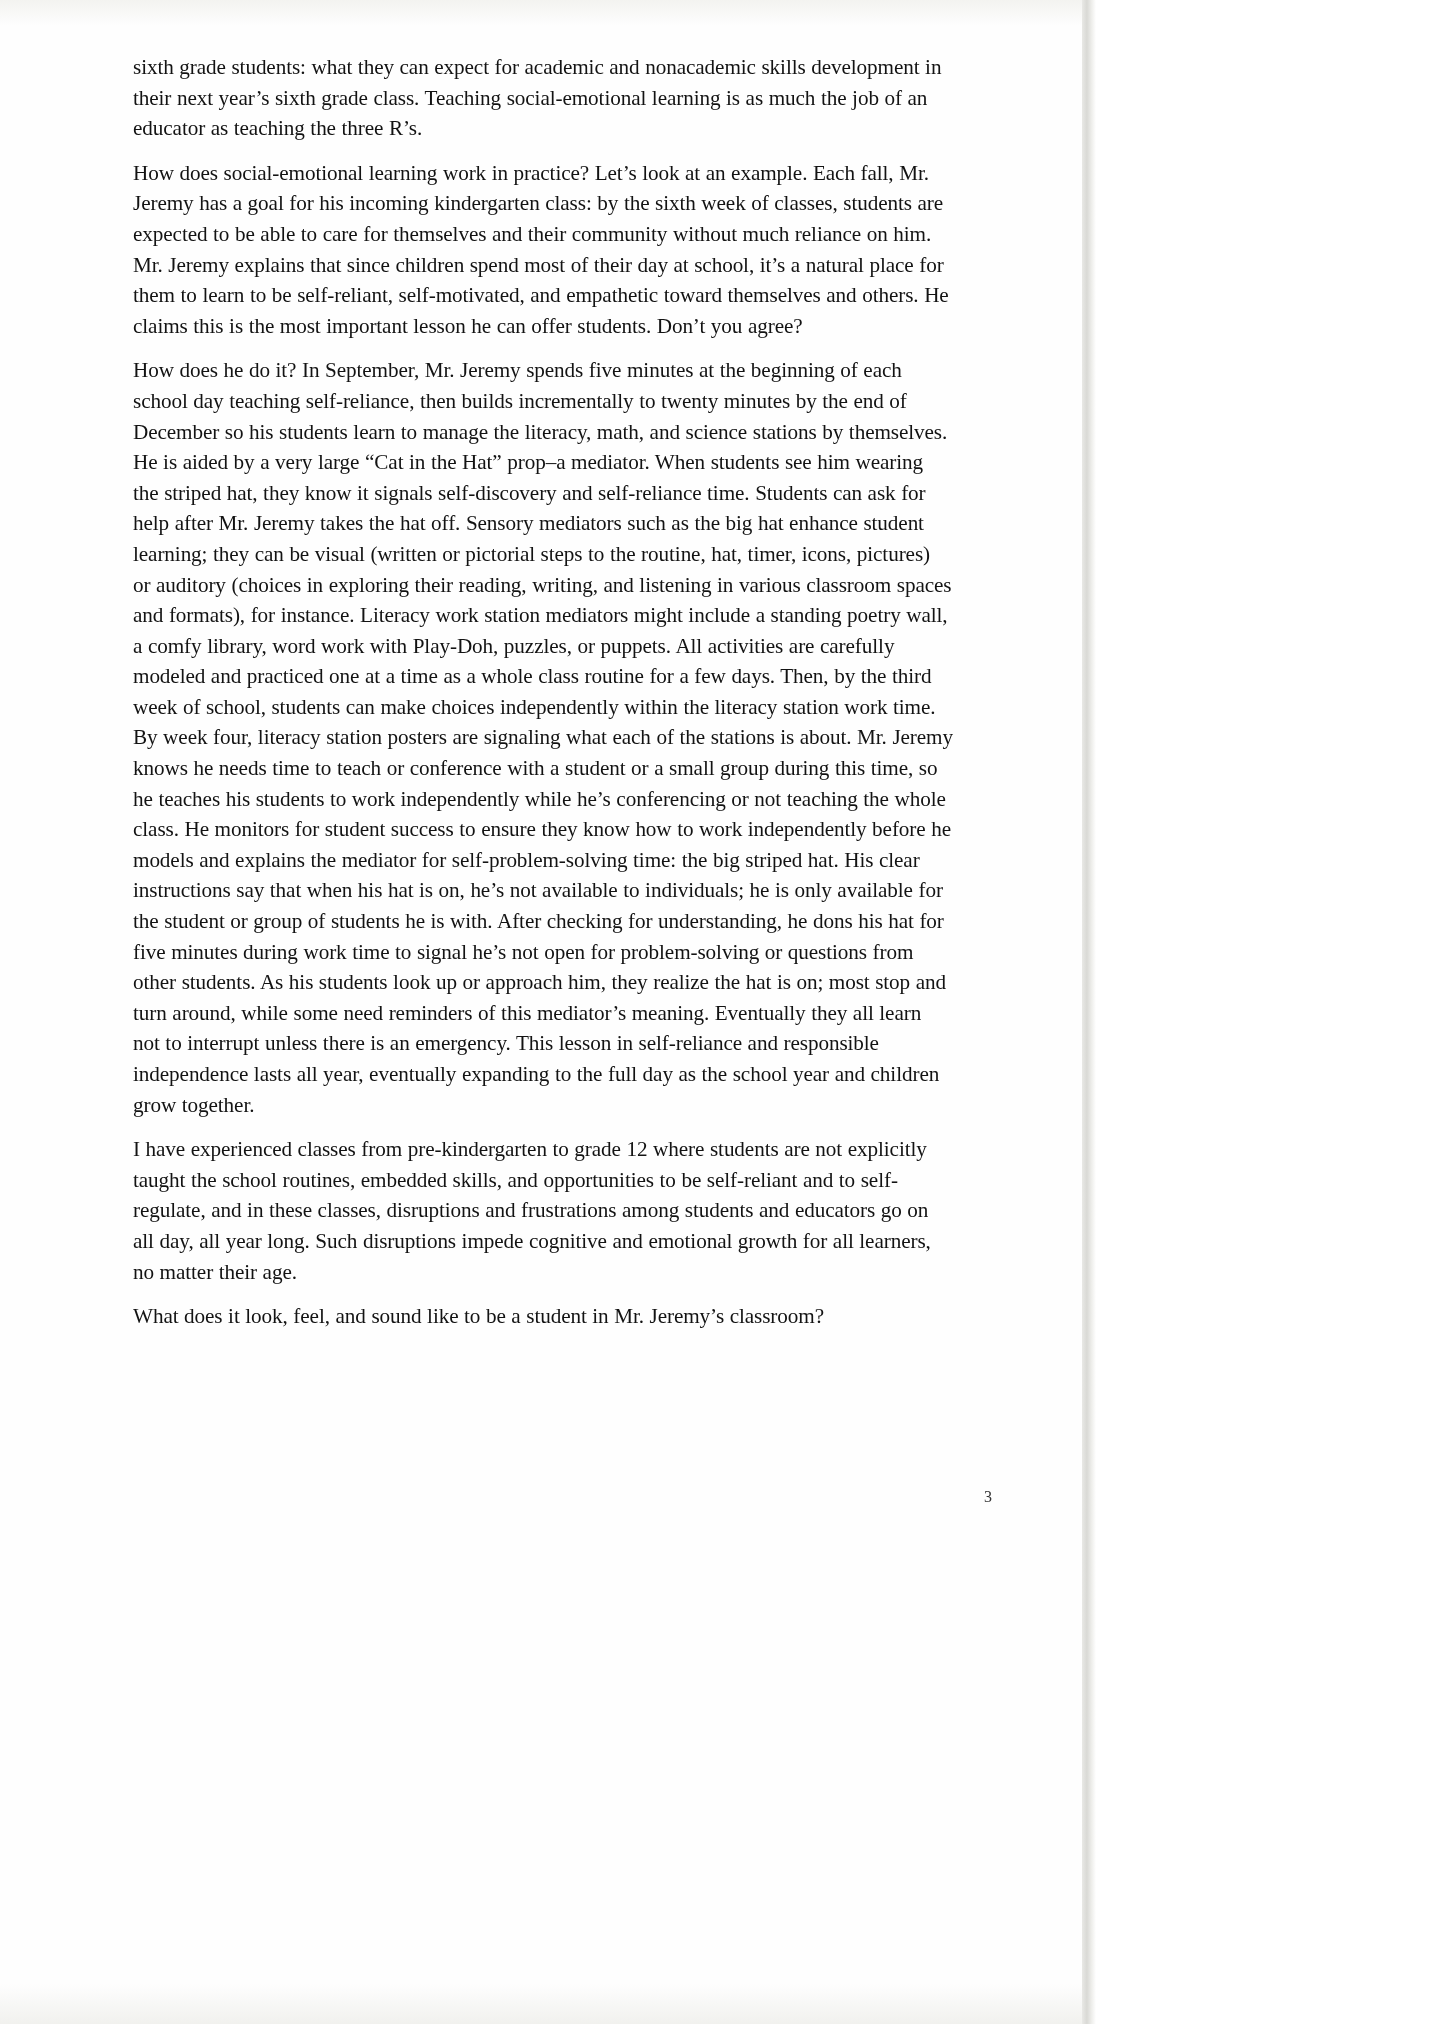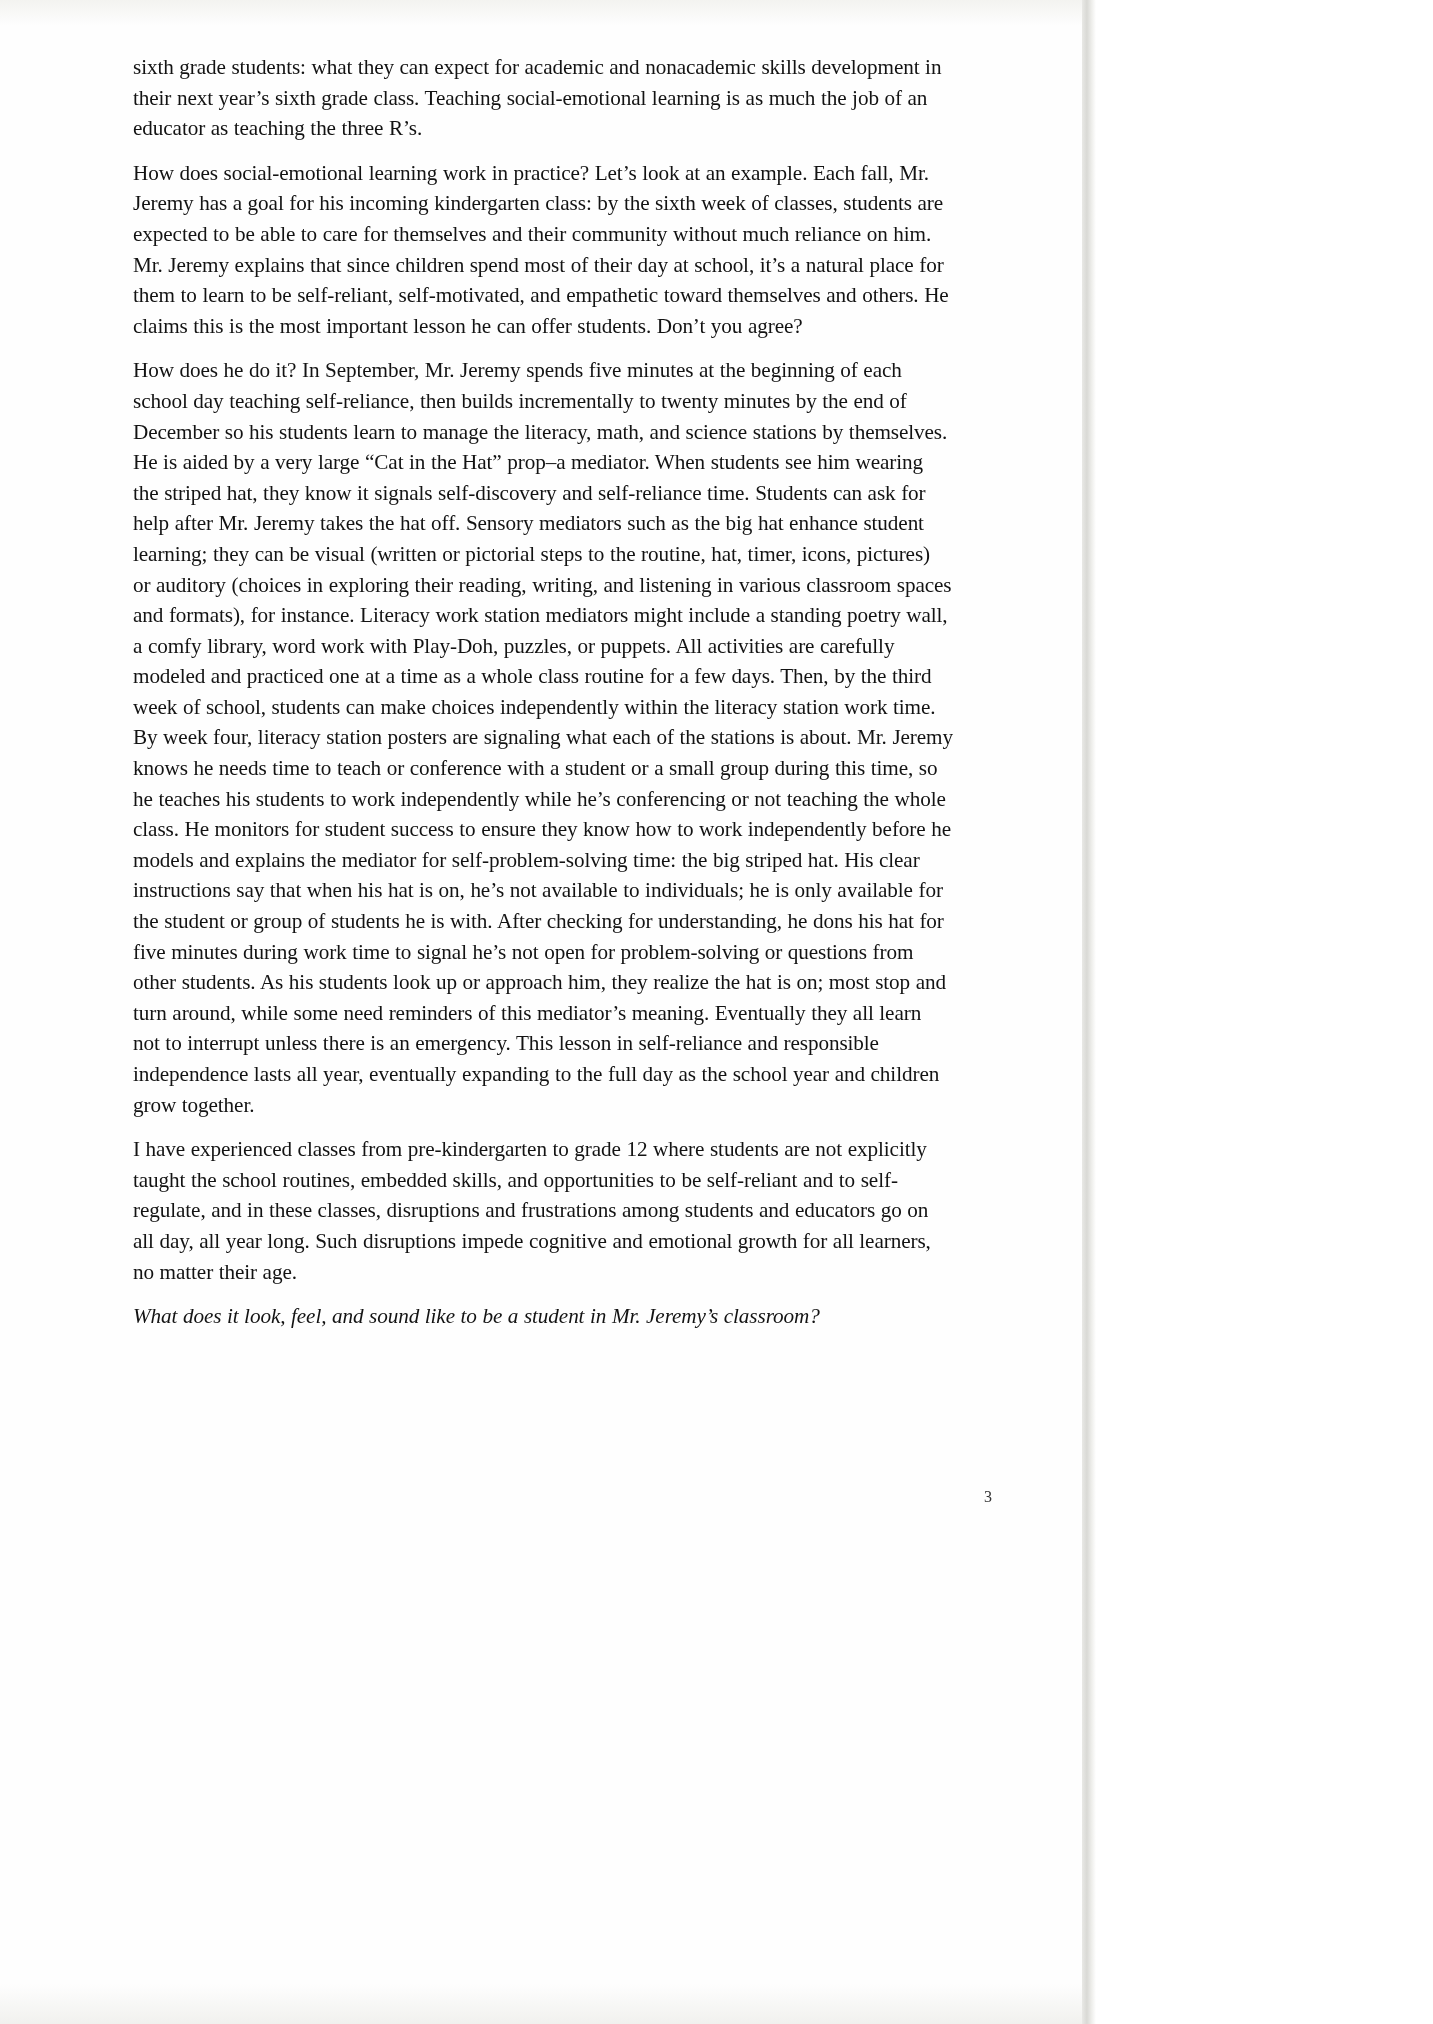--- a/index.html
+++ b/index.html
@@ -90,21 +90,20 @@
     font-size: 21.2px;
     line-height: 30.6px;
     color: #171717;
     text-align: left;
     letter-spacing: -0.1px;
     word-spacing: 0.4px;
     -webkit-font-smoothing: antialiased;
   }
   p.body-para:last-of-type {
     margin-bottom: 0;
-    font-style: italic;
   }
 
   
   #text-column {
     filter: contrast(1.04);
   }
 
   
   #folio {
     position: absolute;

